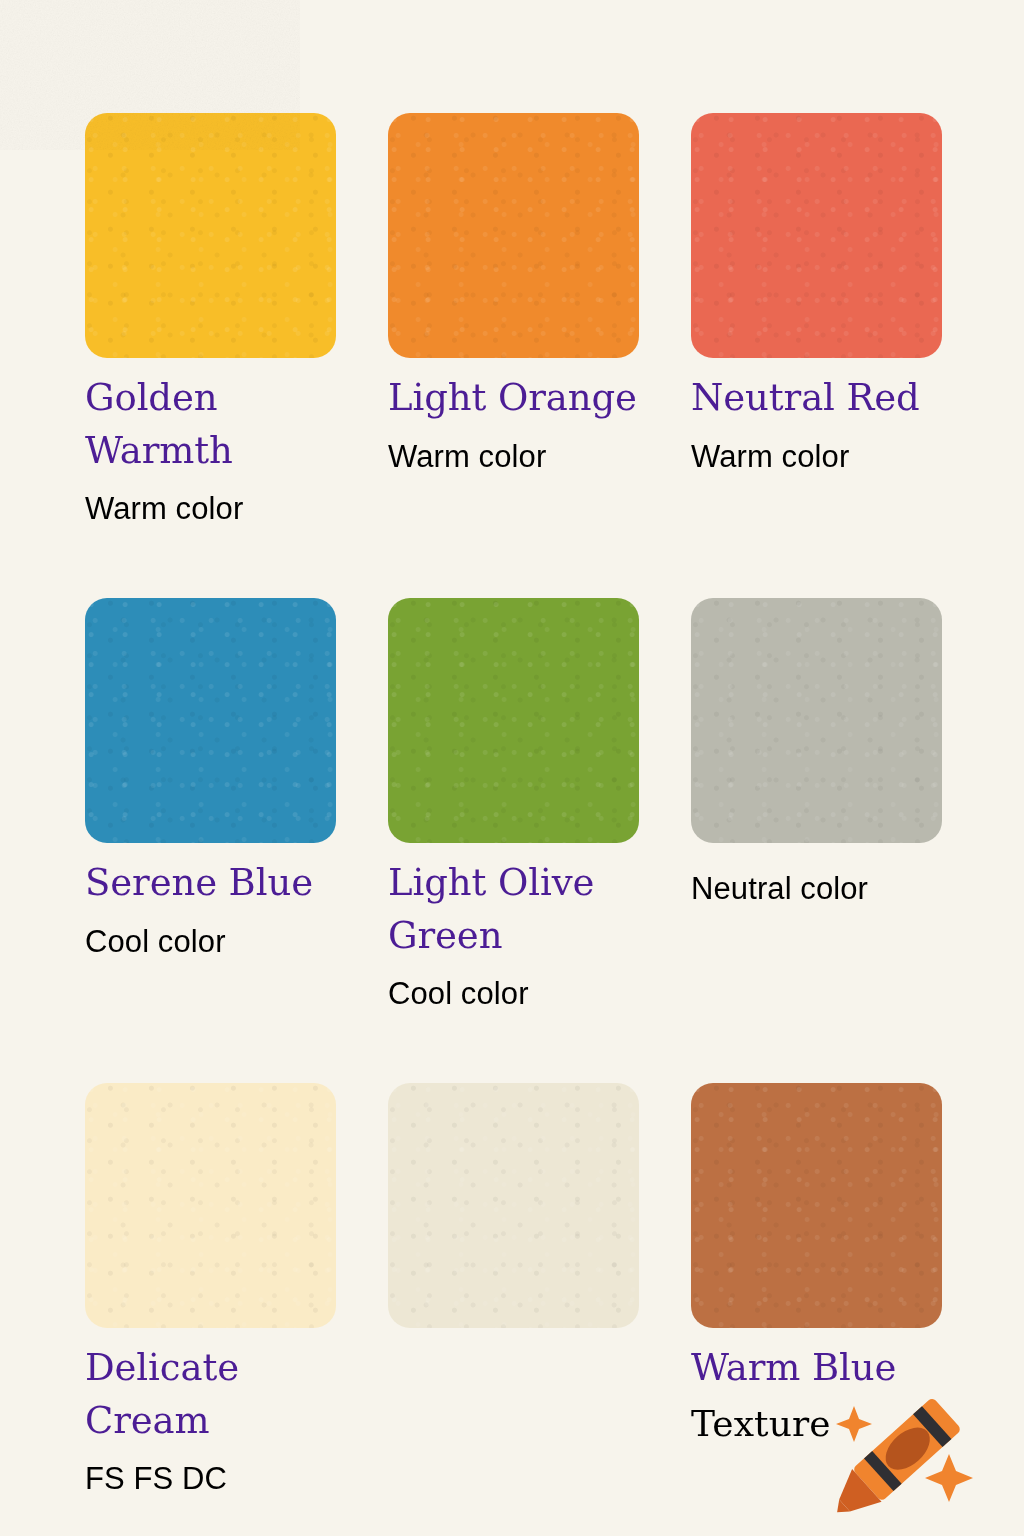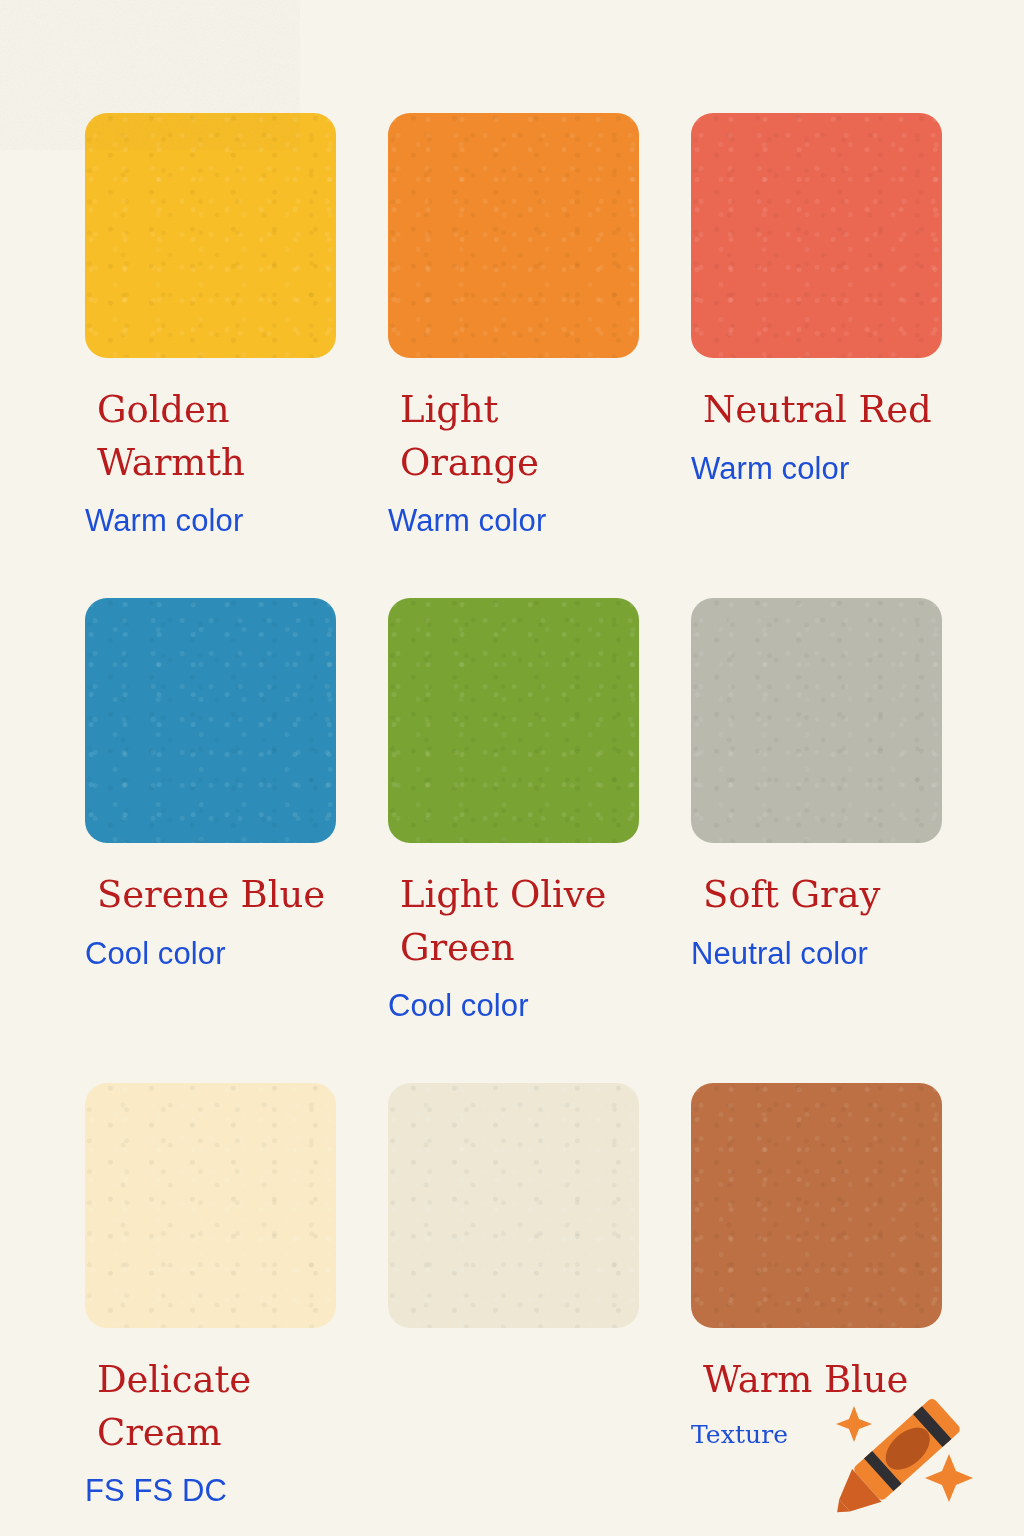--- a/index.html
+++ b/index.html
@@ -77,39 +77,39 @@
     position: absolute;
     left: 0;
     top: 259px;
     width: 272px;
   }
 
   .swatch-name {
     font-family: "DejaVu Serif", "Liberation Serif", serif;
     font-size: 37px;
     line-height: 1.42;
-    color: #b91c1c;
+    color: #4c1d95;
     letter-spacing: -0.1px;
     font-weight: 400;
-    margin: 12px;
+    margin: 0;
   }
 
   .swatch-role {
     font-family: "Liberation Sans", sans-serif;
     font-size: 31px;
     line-height: 1.3;
-    color: #1d4ed8;
+    color: #000000;
     font-weight: 400;
     margin: 12px 0 0 0;
     letter-spacing: 0.1px;
   }
 
   .swatch-role.serif-role {
     font-family: "DejaVu Serif", "Liberation Serif", serif;
-    font-size: 25px;
+    font-size: 36px;
   }
 
   .swatch-role.tight-role {
     margin-top: 6px;
   }
 
   
   #crayon-mark {
     position: absolute;
     right: 36px;
@@ -155,21 +155,20 @@
       <div class="palette-cell">
         <div class="swatch-chip" style="background-color: rgb(121, 163, 51);"></div>
         <div class="swatch-caption">
           <p class="swatch-name">Light Olive Green</p>
           <p class="swatch-role">Cool color</p>
         </div>
       </div>
       <div class="palette-cell">
         <div class="swatch-chip" style="background-color: rgb(185, 185, 174);"></div>
         <div class="swatch-caption">
-          <p class="swatch-name">Soft Gray</p>
           <p class="swatch-role">Neutral color</p>
         </div>
       </div>
       <div class="palette-cell">
         <div class="swatch-chip" style="background-color: rgb(250, 235, 198);"></div>
         <div class="swatch-caption">
           <p class="swatch-name">Delicate Cream</p>
           <p class="swatch-role">FS FS DC</p>
         </div>
       </div>

